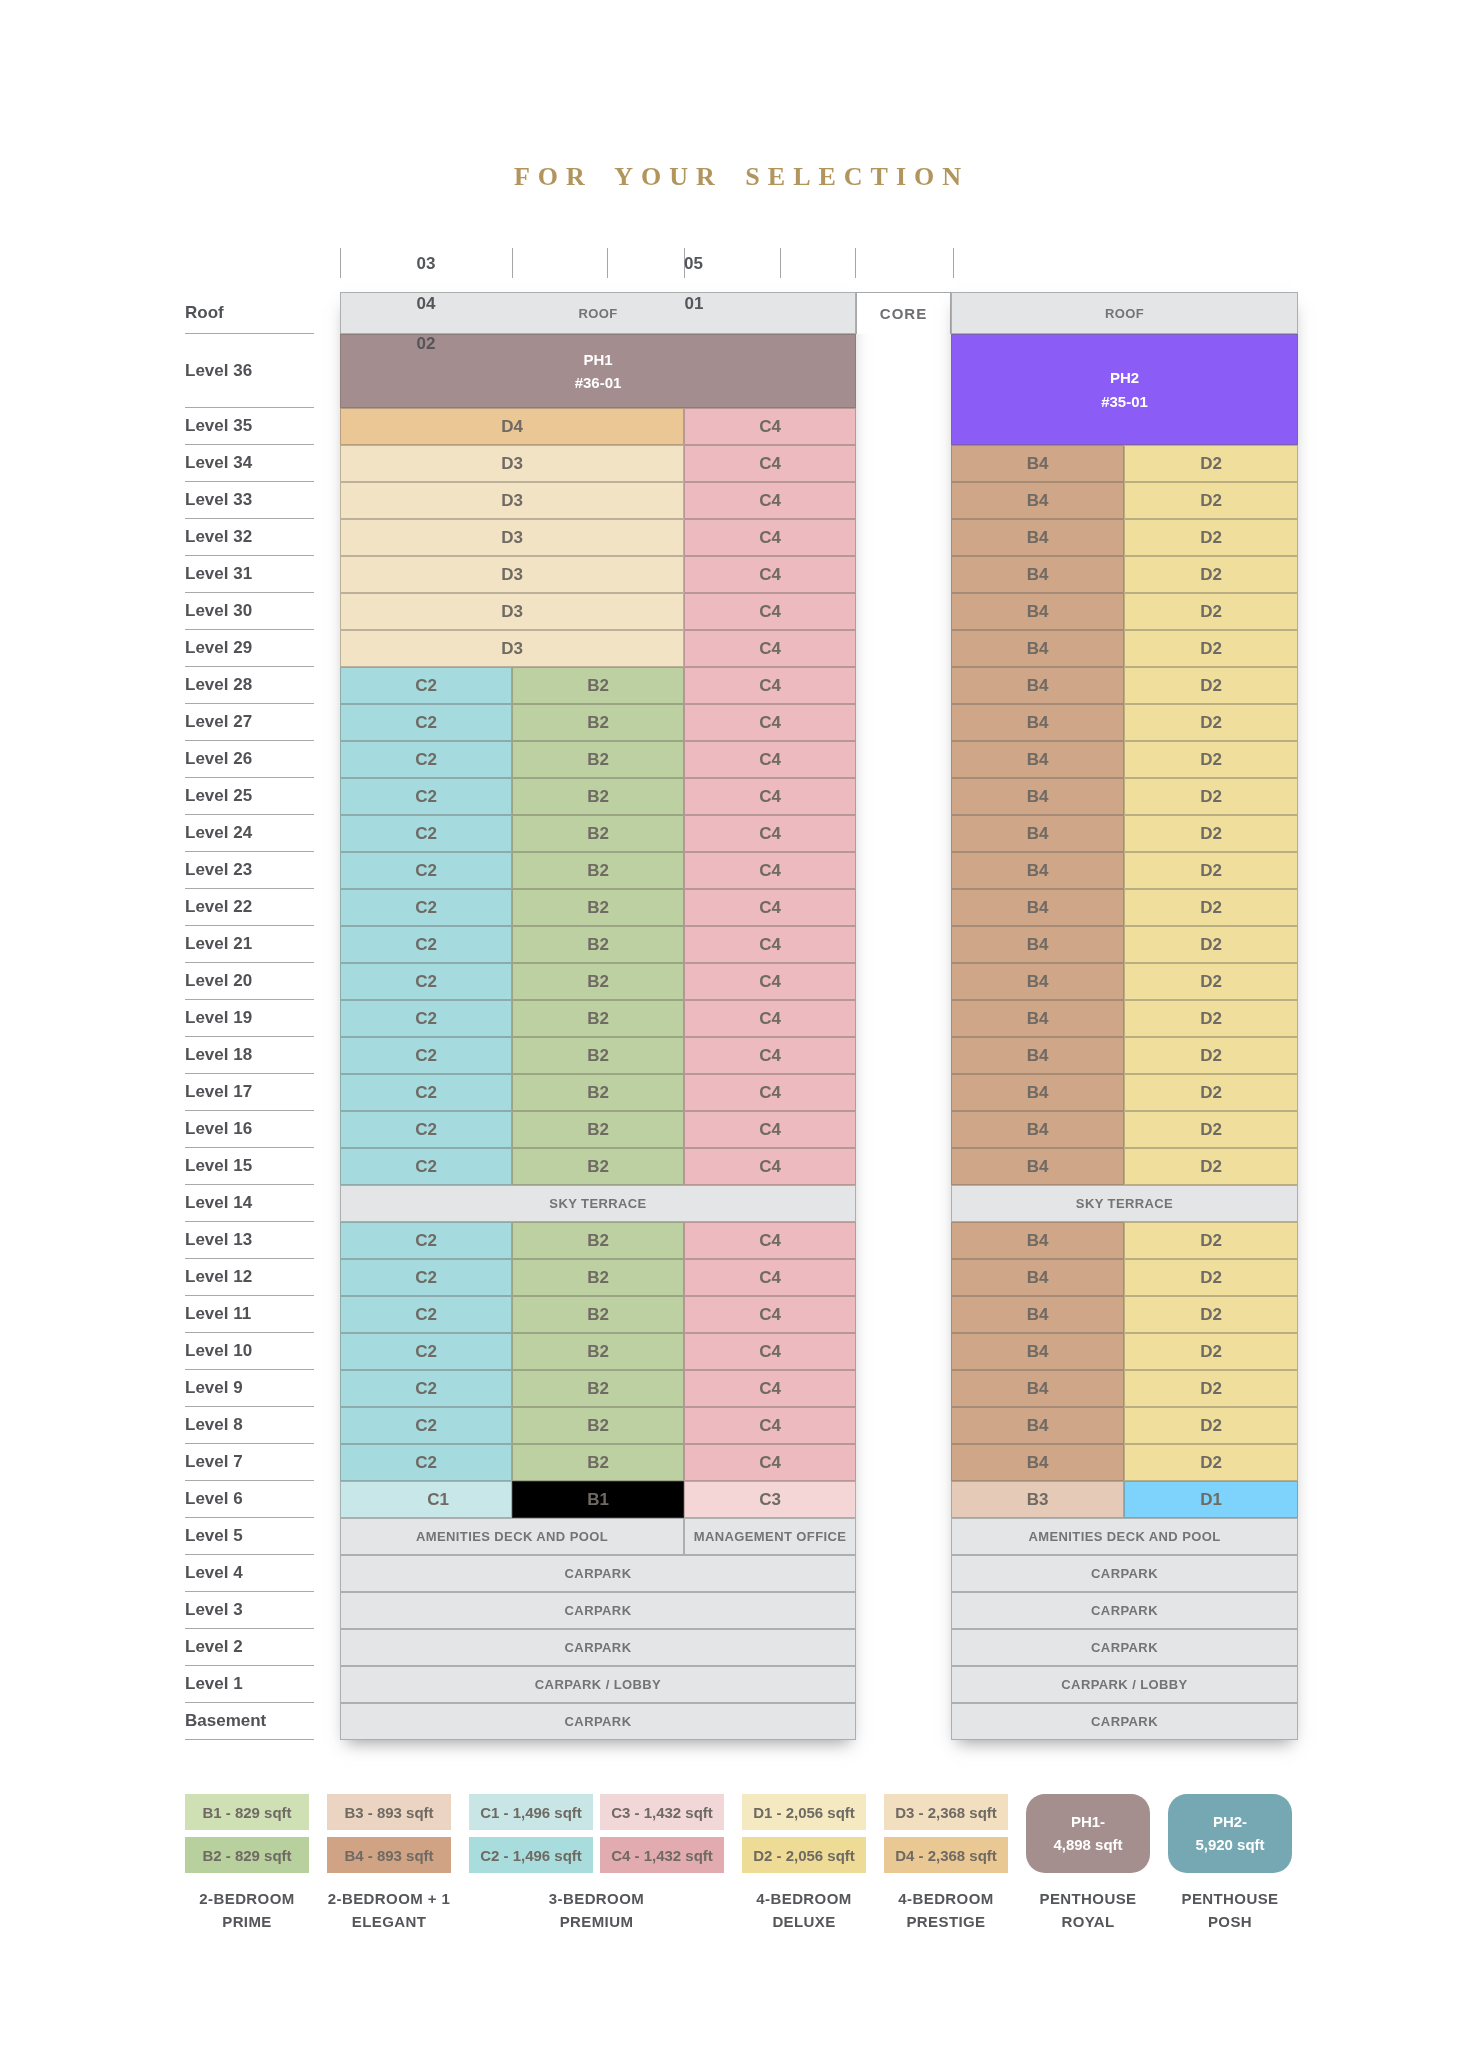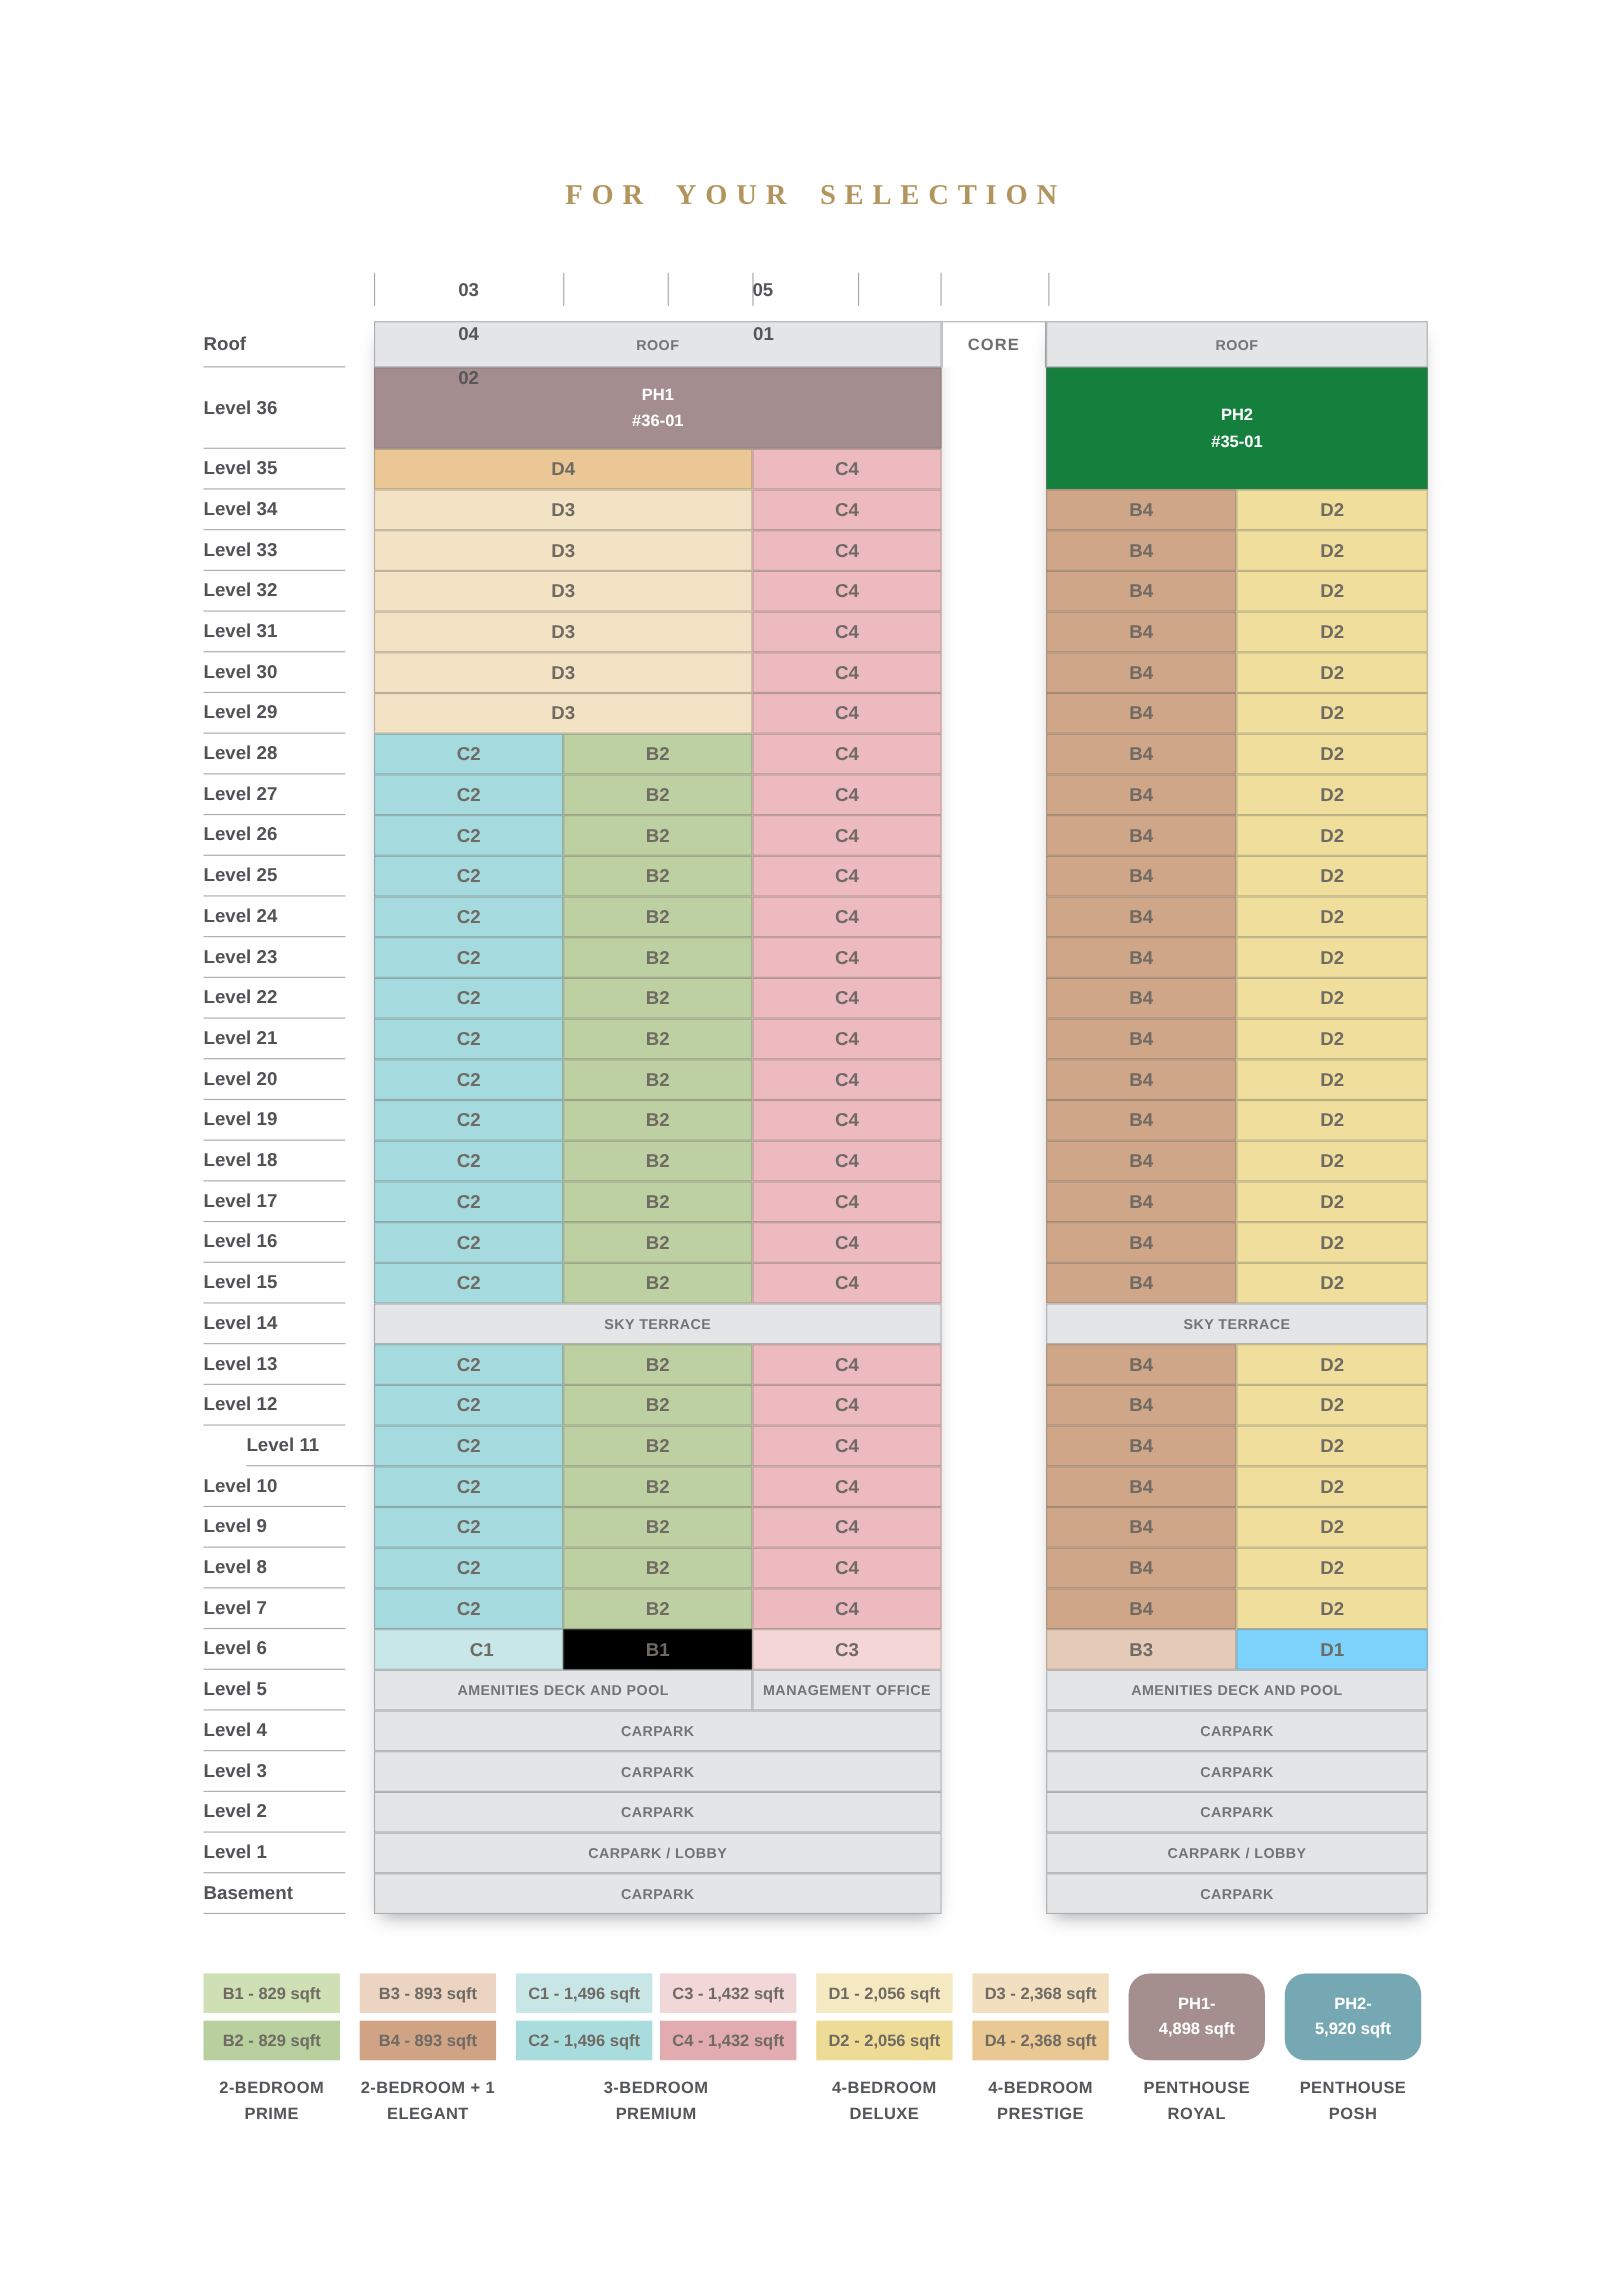--- a/index.html
+++ b/index.html
@@ -91,21 +91,21 @@
           <div class="row-label" style="height: 37px;">Level 21</div>
           <div class="row-label" style="height: 37px;">Level 20</div>
           <div class="row-label" style="height: 37px;">Level 19</div>
           <div class="row-label" style="height: 37px;">Level 18</div>
           <div class="row-label" style="height: 37px;">Level 17</div>
           <div class="row-label" style="height: 37px;">Level 16</div>
           <div class="row-label" style="height: 37px;">Level 15</div>
           <div class="row-label" style="height: 37px;">Level 14</div>
           <div class="row-label" style="height: 37px;">Level 13</div>
           <div class="row-label" style="height: 37px;">Level 12</div>
-          <div class="row-label" style="height: 37px; margin-left: 39px;">Level 11</div>
+          <div class="row-label" style="height: 37px;">Level 11</div>
           <div class="row-label" style="height: 37px;">Level 10</div>
           <div class="row-label" style="height: 37px;">Level 9</div>
           <div class="row-label" style="height: 37px;">Level 8</div>
           <div class="row-label" style="height: 37px;">Level 7</div>
           <div class="row-label" style="height: 37px;">Level 6</div>
           <div class="row-label" style="height: 37px;">Level 5</div>
           <div class="row-label" style="height: 37px;">Level 4</div>
           <div class="row-label" style="height: 37px;">Level 3</div>
           <div class="row-label" style="height: 37px;">Level 2</div>
           <div class="row-label" style="height: 37px;">Level 1</div>
@@ -283,21 +283,21 @@
           </div>
         </div>
       <div class="core-col">
         <div class="core-cell">CORE</div>
       </div>
       <div class="tower tower-right">
           <div class="band" style="height: 42px;">
             <div class="cell facility" style="width: 347px; background: rgb(228, 229, 231);">ROOF</div>
           </div>
           <div class="band" style="height: 111px;">
-            <div class="cell penthouse" style="width: 347px; background: #15803d;">
+            <div class="cell penthouse" style="width: 347px; background: #8b5cf6;">
               <div>PH2</div>
               <div>#35-01</div>
             </div>
           </div>
           <div class="band" style="height: 37px;">
             <div class="cell unit" style="width: 173px; background: rgb(207, 166, 135);">B4</div>
             <div class="cell unit" style="width: 174px; background: rgb(240, 223, 156);">D2</div>
           </div>
           <div class="band" style="height: 37px;">
             <div class="cell unit" style="width: 173px; background: rgb(207, 166, 135);">B4</div>

